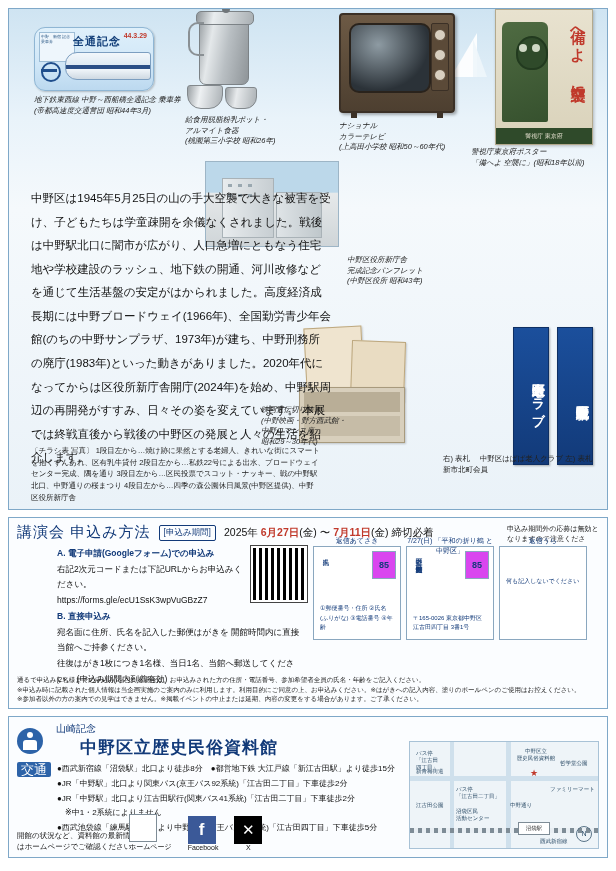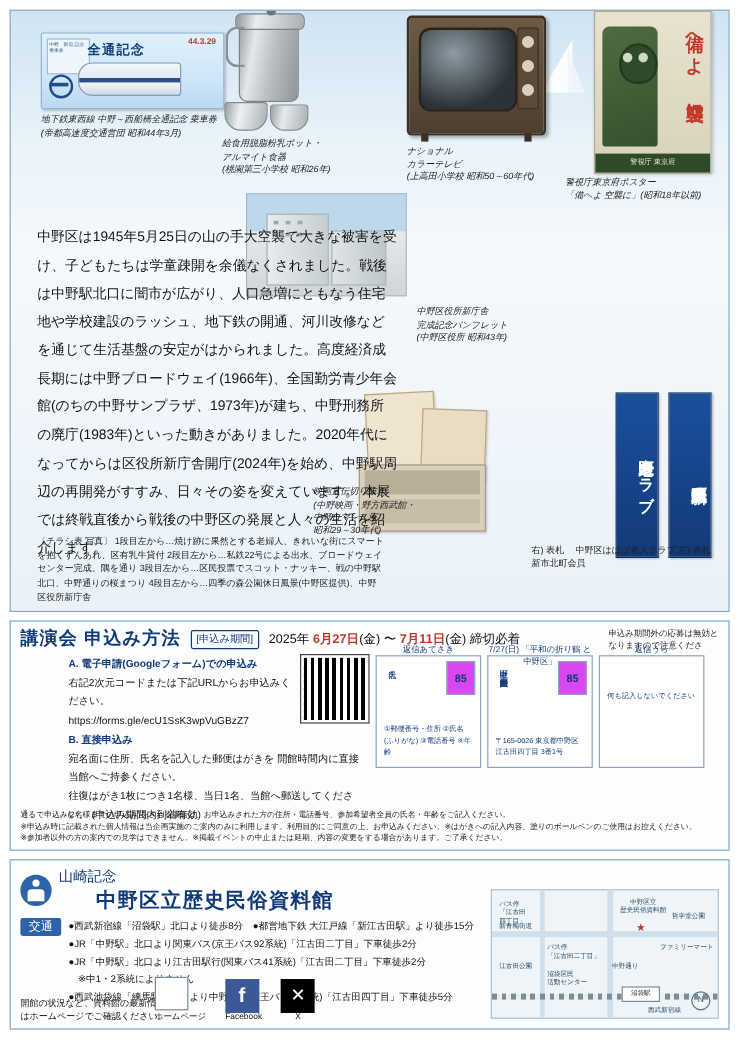--- a/index.html
+++ b/index.html
@@ -26,23 +26,22 @@
   .bird{position:absolute;font-size:11px;color:#4a6f8a;}
   .sail{position:absolute;right:130px;top:24px;width:0;height:0;
         border-left:26px solid transparent;border-bottom:44px solid #ffffff;opacity:.9;}
   .sail2{position:absolute;right:120px;top:30px;width:0;height:0;
         border-right:14px solid transparent;border-bottom:38px solid #eef6fb;opacity:.9;}
 
   
   .ticket{
     position:absolute;left:25px;top:18px;width:118px;height:62px;
     background:linear-gradient(180deg,#dff0fb 0%,#cfe6f7 60%,#bcd9ef 100%);
-    border:1px solid #8fb6d4;border-radius:2px;
+    border:1px solid #8fb6d4;border-radius:11px;
     box-shadow:1px 1px 2px rgba(0,0,0,.22);
-    padding-left:33px;
   }
   .ticket .tk-title{position:absolute;left:38px;top:6px;font-size:11px;font-weight:bold;color:#14407a;letter-spacing:1px;}
   .ticket .tk-red{position:absolute;right:6px;top:4px;font-size:7px;color:#c0392b;font-weight:bold;}
   .ticket .tk-grid{position:absolute;left:4px;top:4px;width:32px;height:26px;background:#eef6fc;border:1px solid #9dbdd6;font-size:4px;color:#35618c;padding:1px;line-height:1.3;overflow:hidden;}
   .ticket .tk-train{position:absolute;left:30px;top:24px;width:84px;height:26px;
     background:linear-gradient(180deg,#f2f7fb 0%,#dfeaf3 45%,#2b4f86 46%,#2b4f86 60%,#f2f7fb 61%,#cfd9e2 100%);
     border-radius:12px 3px 3px 12px;border:1px solid #7c9ec0;}
   .ticket .tk-logo{position:absolute;left:6px;top:34px;width:16px;height:16px;border-radius:50%;border:2px solid #1f4e8c;}
   .ticket .tk-logo:after{content:"";position:absolute;left:-2px;top:5px;width:16px;height:3px;background:#1f4e8c;}
 
@@ -113,21 +112,21 @@
 
   
   .bodytext{position:absolute;left:22px;top:178px;width:300px;font-size:11.5px;line-height:2.05;color:#111;}
   .leadnote{position:absolute;left:22px;top:436px;width:290px;font-size:7.5px;line-height:1.55;color:#222;}
   .photonote{position:absolute;right:14px;top:444px;width:150px;font-size:7.5px;line-height:1.5;color:#222;text-align:left;}
   .capbox{position:absolute;font-size:7.5px;line-height:1.4;color:#222;white-space:pre-line;font-style:italic;}
 
   
   .mid{position:relative;margin-top:7px;height:190px;border:1px solid #7fa8c8;background:#fbfdff;}
   .mid-head{display:flex;align-items:center;gap:8px;padding:5px 8px 0 8px;}
-  .mid-title{font-size:15px;font-weight:bold;color:#123a79;letter-spacing:1px;}
+  .mid-title{font-size:15px;font-weight:normal;color:#123a79;letter-spacing:1px;}
   .mid-period{font-size:10.5px;color:#111;}
   .mid-period b{color:#c0392b;}
   .tagbox{display:inline-block;border:1px solid #123a79;color:#123a79;font-size:8.5px;padding:1px 4px;border-radius:2px;}
   .mid-note{position:absolute;right:8px;top:6px;width:92px;font-size:7px;line-height:1.45;color:#222;}
   .mid-body{display:flex;gap:6px;padding:4px 8px;}
   .mcol-left{width:250px;font-size:8.5px;line-height:1.85;color:#111;margin-left:40px;}
   .mcol-left .hd{font-weight:bold;color:#123a79;}
   .qr{width:52px;height:52px;background:
       repeating-linear-gradient(90deg,#000 0 3px,#fff 3px 6px),
       repeating-linear-gradient(0deg,#000 0 3px,rgba(255,255,255,0) 3px 6px);
@@ -140,24 +139,24 @@
   .pcard .lines{position:absolute;left:6px;bottom:6px;right:6px;font-size:6px;line-height:1.6;color:#123a79;}
   .pcard .hdrbar{position:absolute;left:0;top:-11px;width:100%;text-align:center;font-size:7px;color:#123a79;}
   .mid-foot{position:absolute;left:8px;right:8px;bottom:4px;font-size:6.5px;line-height:1.5;color:#222;}
 
   
   .bot{position:relative;margin-top:7px;height:140px;border:1px solid #7fa8c8;background:#fbfdff;}
   .logo-row{display:flex;align-items:center;gap:6px;padding:5px 8px 0 8px;}
   .logo-circ{width:26px;height:26px;border-radius:50%;background:#2d63a8;position:relative;}
   .logo-circ:before{content:"";position:absolute;left:10px;top:4px;width:6px;height:6px;border-radius:50%;background:#fff;}
   .logo-circ:after{content:"";position:absolute;left:6px;top:12px;width:14px;height:10px;border-radius:3px 3px 0 0;background:#fff;}
-  .museum-sub{font-size:12px;color:#123a79;}
+  .museum-sub{font-size:10px;color:#123a79;margin-left:7px;}
   .museum-name{font-size:17px;font-weight:bold;color:#123a79;letter-spacing:1px;margin-left:31px;}
   .access{display:flex;padding:3px 8px;}
-  .access-label{width:34px;font-size:10px;color:#fff;background:#2d63a8;height:15px;line-height:15px;text-align:center;border-radius:2px;margin-right:6px;}
+  .access-label{width:34px;font-size:13px;color:#fff;background:#2d63a8;height:15px;line-height:15px;text-align:center;border-radius:2px;margin-right:6px;}
   .access-list{font-size:8px;line-height:1.85;color:#111;}
   .map{position:absolute;right:8px;top:24px;width:188px;height:106px;background:#eef4f8;border:1px solid #a8c2d6;overflow:hidden;}
   .map .road{position:absolute;background:#cfe0ec;}
   .map .rail{position:absolute;height:5px;background:repeating-linear-gradient(90deg,#7e8c96 0 4px,#e8eef3 4px 8px);}
   .map .sta{position:absolute;background:#fff;border:1px solid #7e8c96;font-size:5.5px;text-align:center;color:#333;}
   .map .mlabel{position:absolute;font-size:5.5px;color:#2b4b66;}
   .map .star{position:absolute;color:#c0392b;font-size:9px;}
   .map .compass{position:absolute;right:6px;bottom:6px;width:14px;height:14px;border:1px solid #5a7488;border-radius:50%;font-size:7px;text-align:center;line-height:13px;color:#2b4b66;}
   .bot-foot{position:absolute;left:8px;bottom:5px;font-size:7.5px;line-height:1.5;color:#111;}
   .links{position:absolute;left:120px;bottom:5px;display:flex;gap:16px;align-items:center;font-size:7px;color:#111;}

